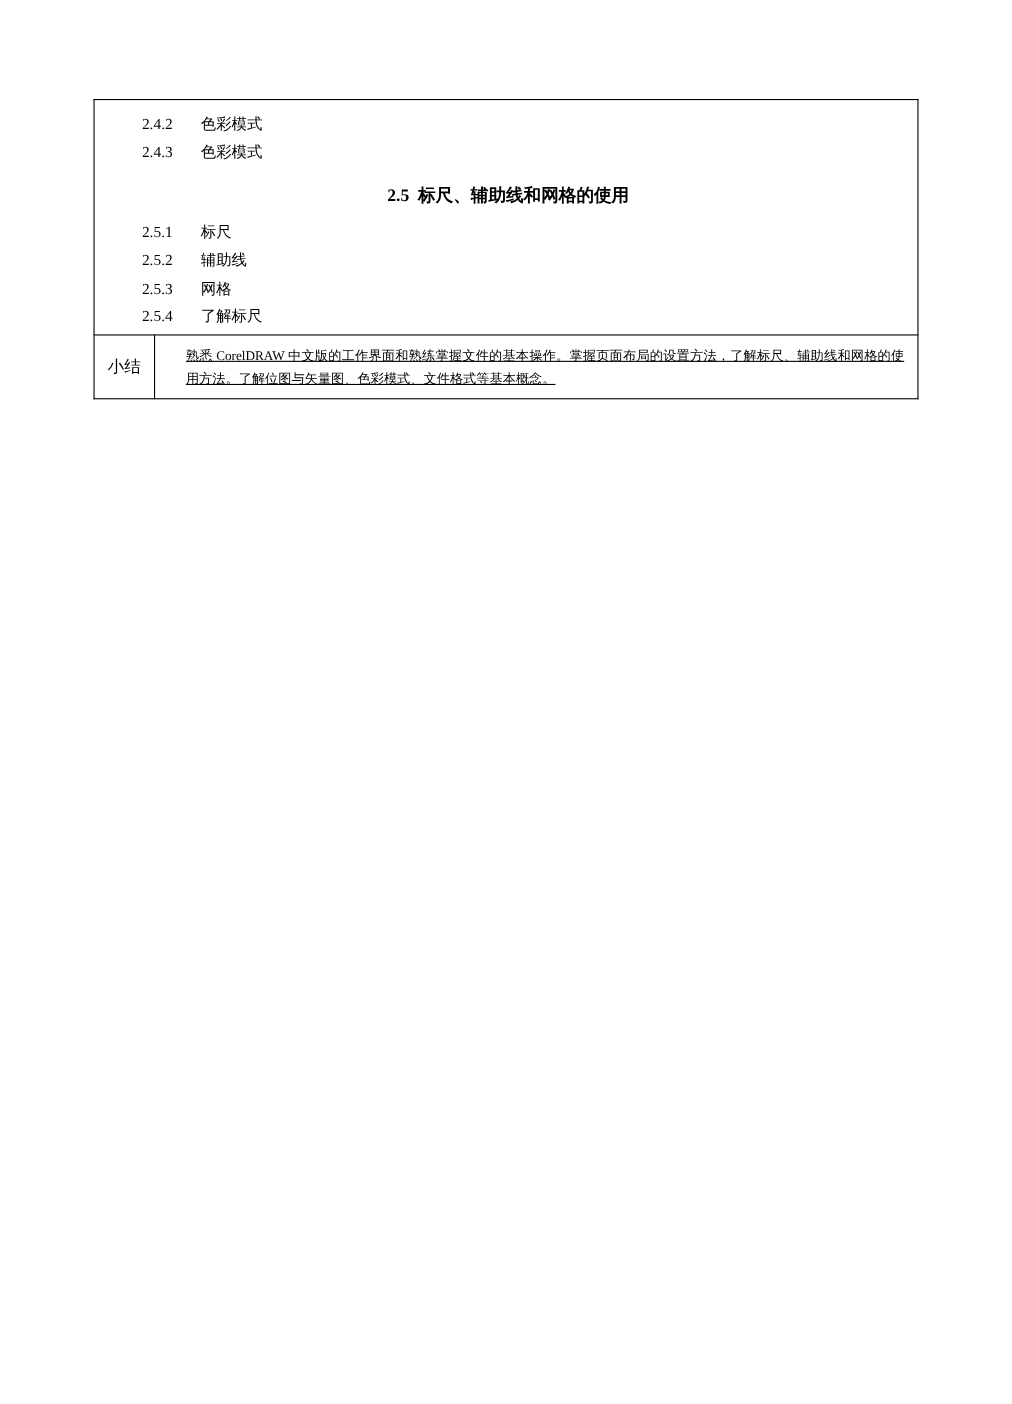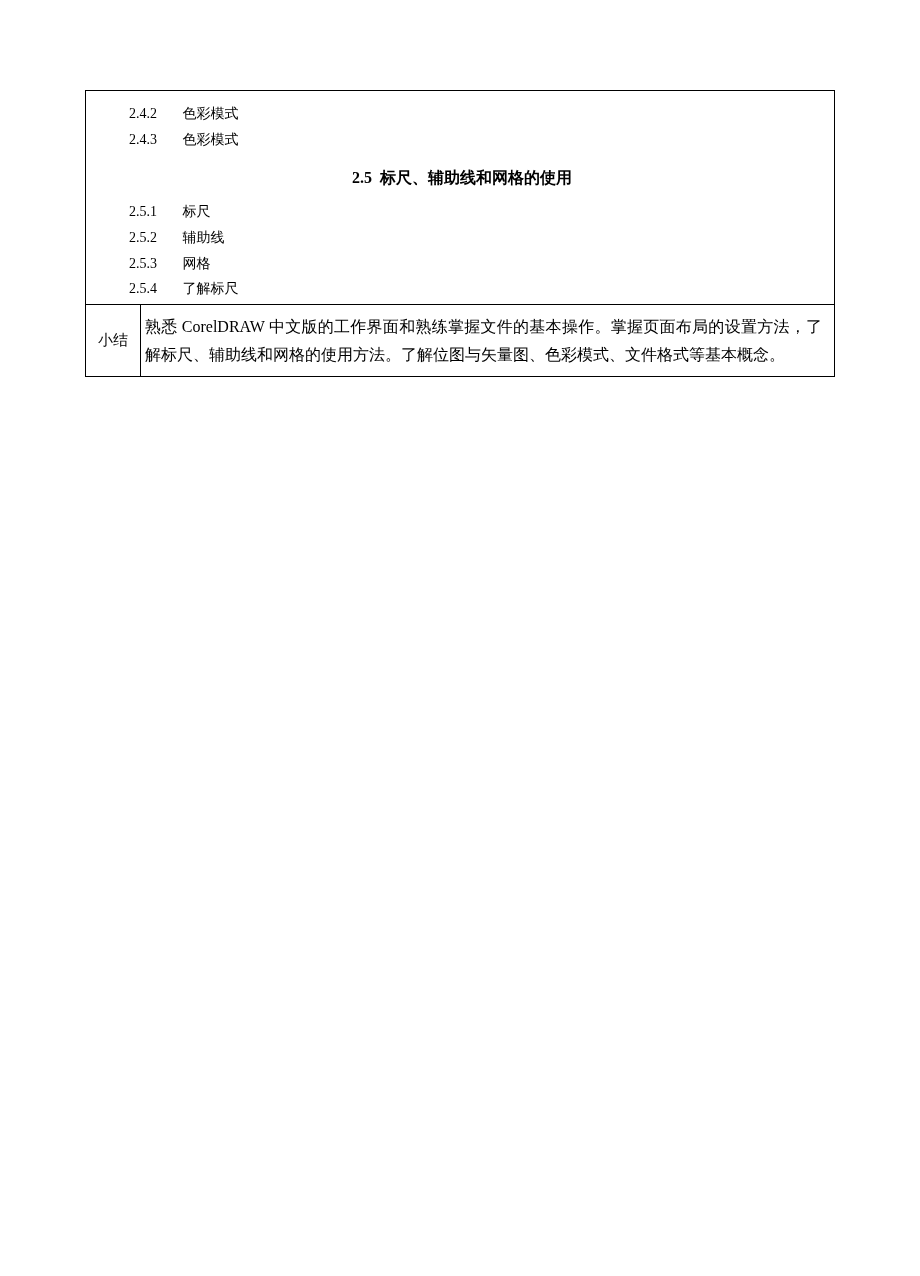--- a/index.html
+++ b/index.html
@@ -46,24 +46,25 @@
     .section-num {
       margin-right: 4px;
     }
     .summary-label-cell {
       width: 55px;
       text-align: center;
       font-size: 15px;
       padding: 4px;
     }
     .summary-content-cell {
-      font-size: 16px;
+      font-size: 12px;
       line-height: 1.7;
-      padding: 8px 12px 8px 4px;
+      padding: 8px 12px 8px 28px;
       text-align: justify;
+      text-decoration: underline;
     }
   </style>
 </head>
 <body>
 
 <table class="doc-table">
   <tbody>
       <tr>
     <td class="content-cell" colspan="2">
       <div class="sub-item">

